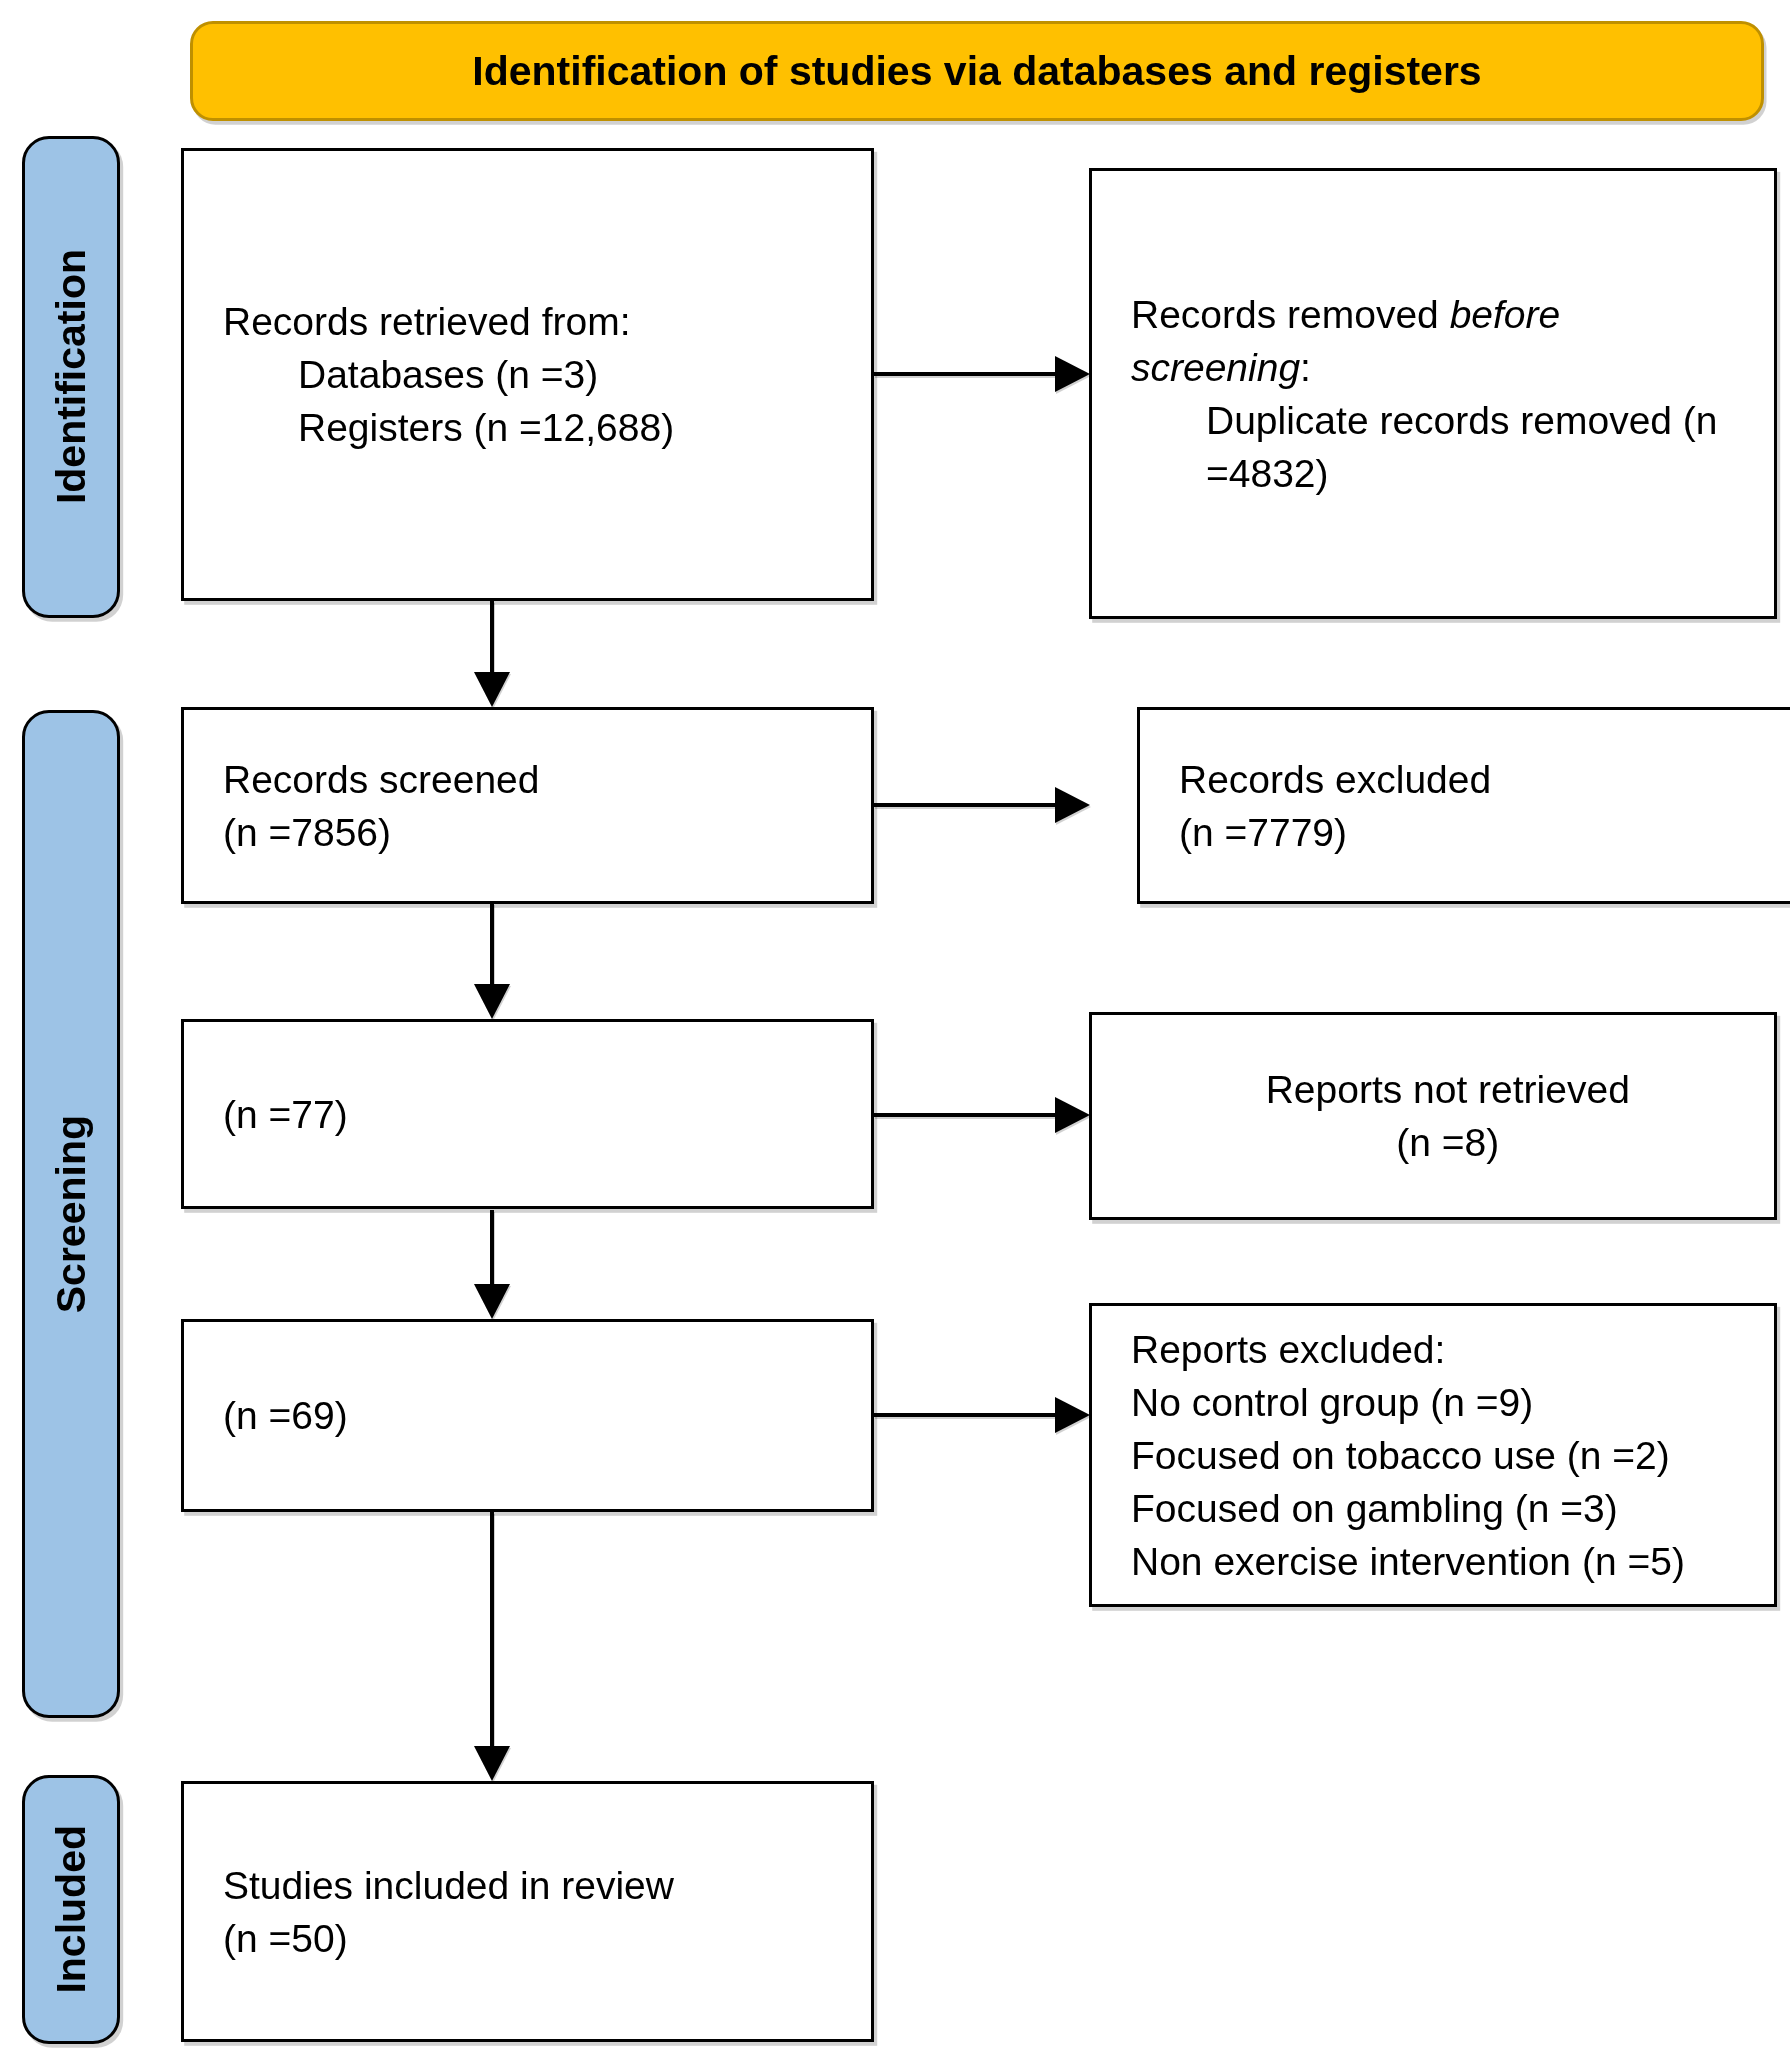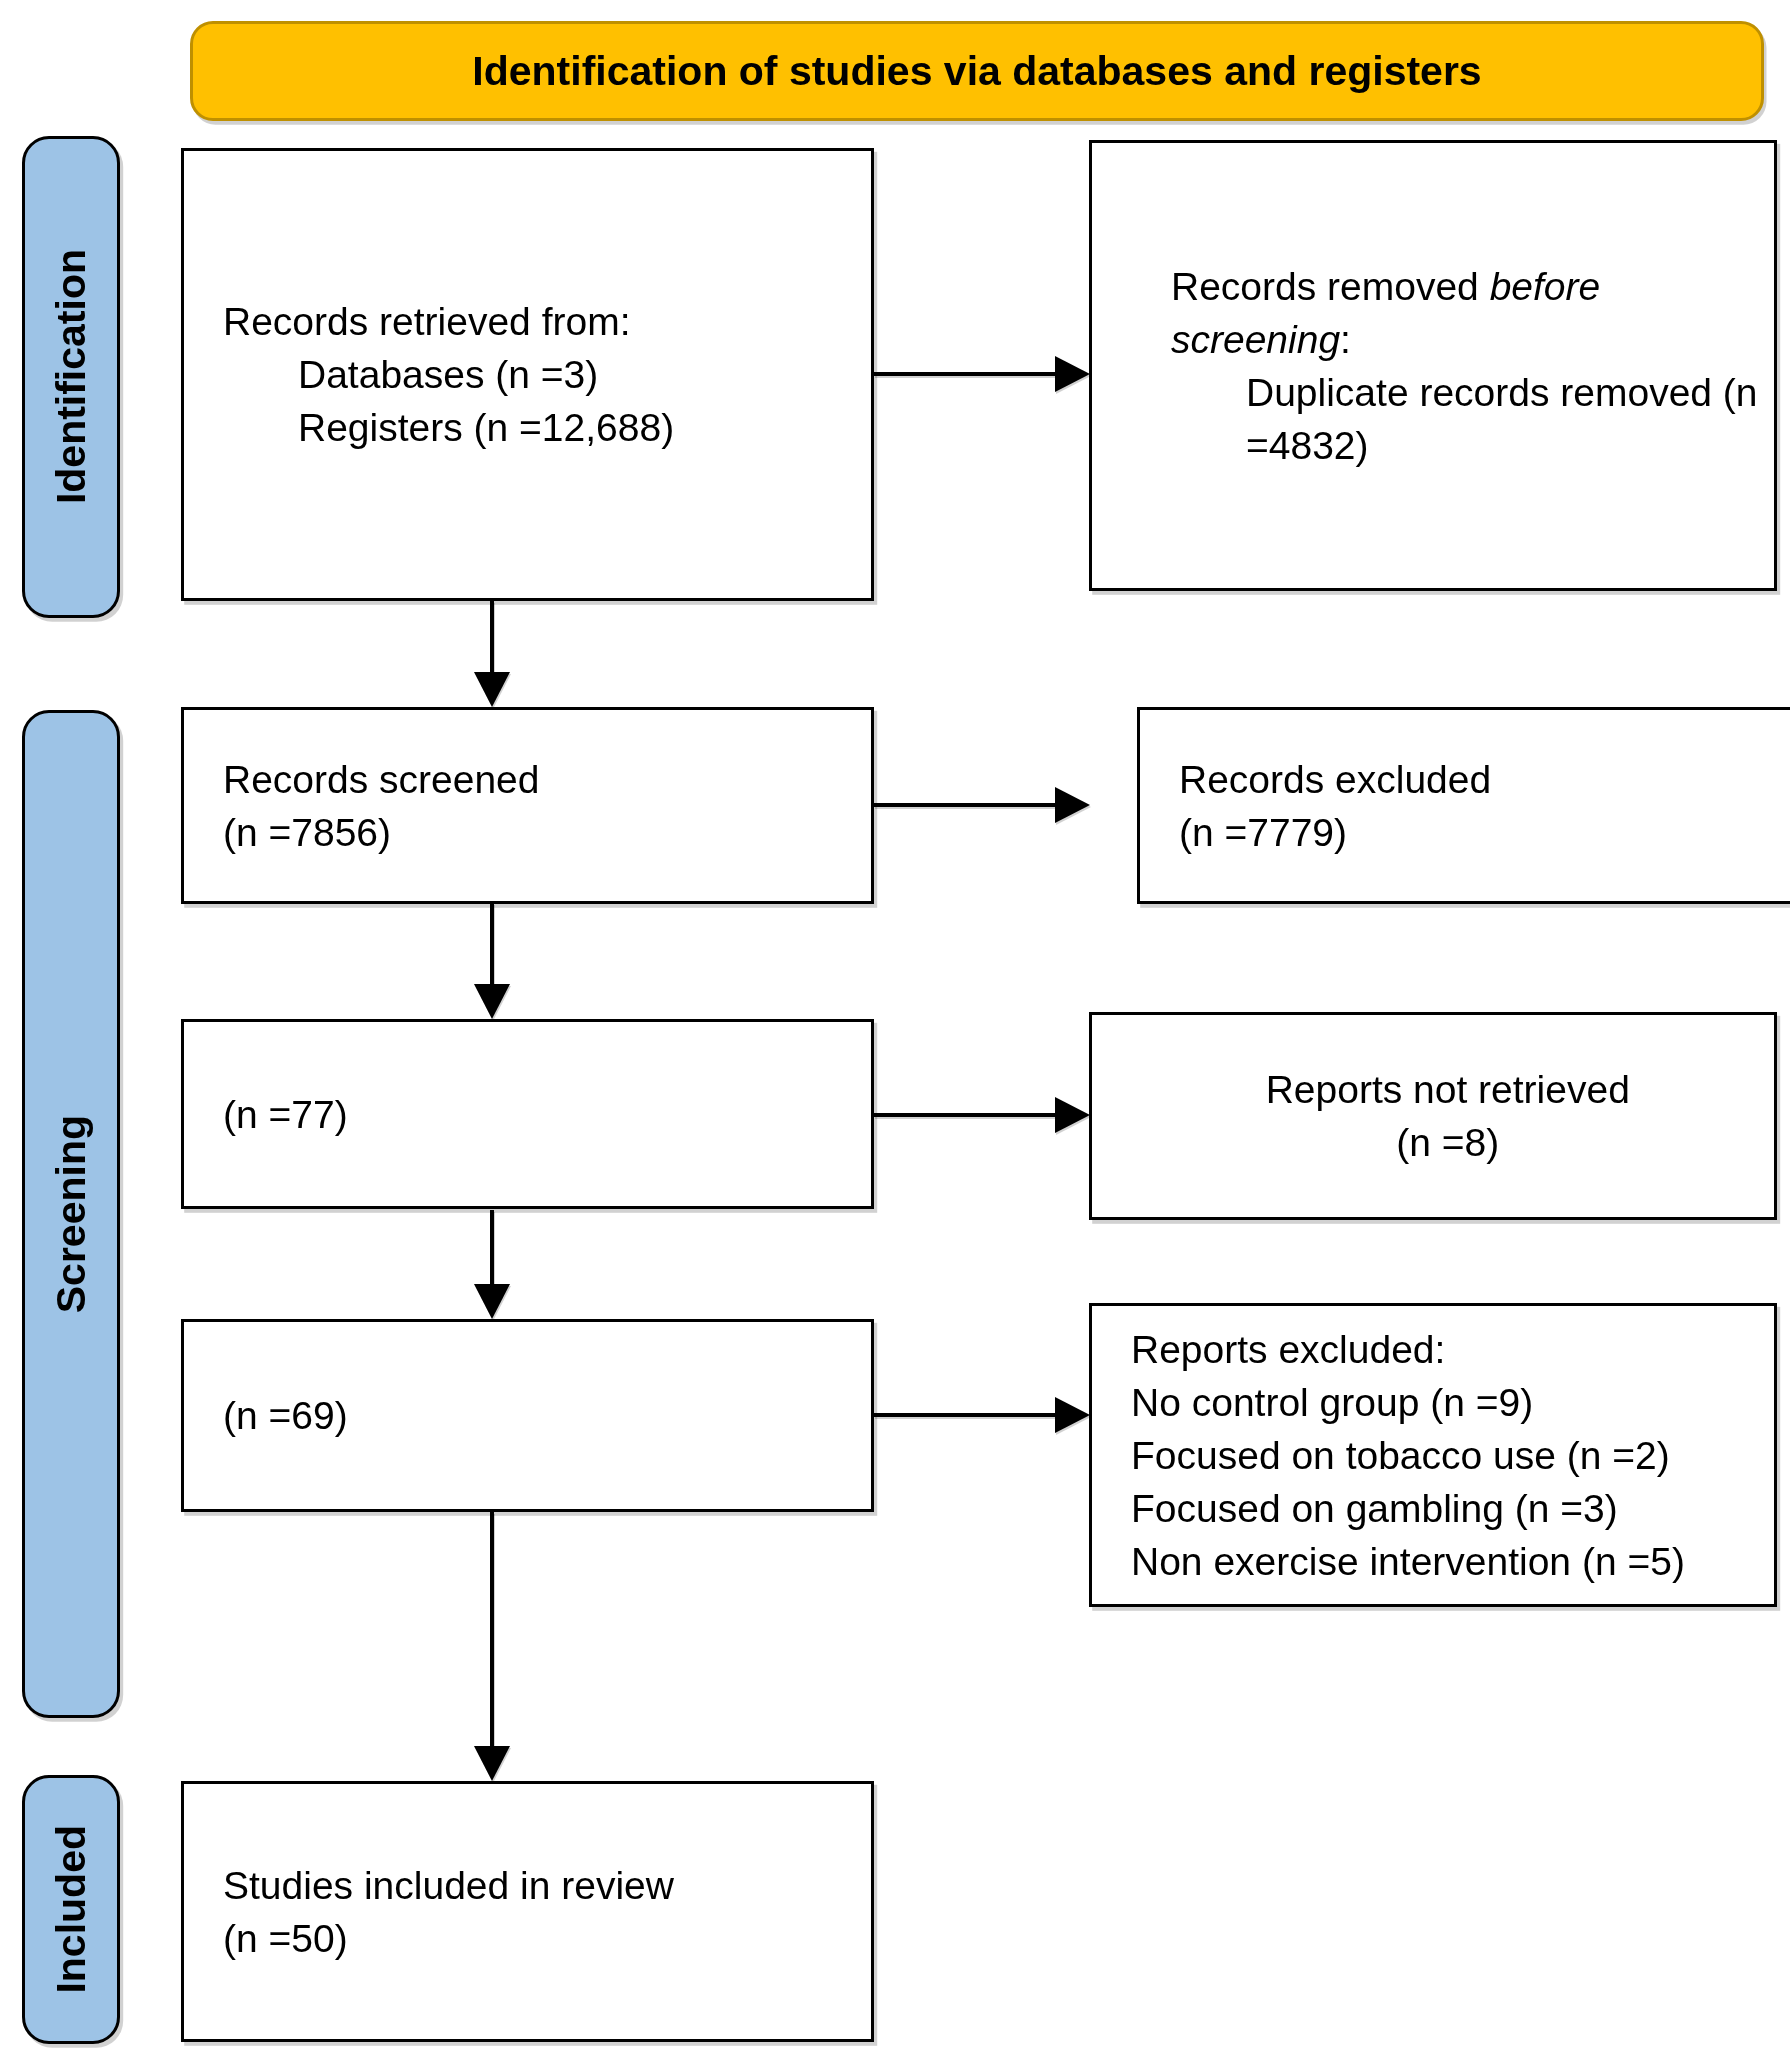--- a/index.html
+++ b/index.html
@@ -55,21 +55,21 @@
     box-sizing:border-box;
     display:flex;align-items:center;
     box-shadow:3.2px 3.8px 0 rgba(0,0,0,0.18);
   }
   .fbox .txt{width:100%;padding:0 9.5px 0 39px;font-size:39px;line-height:53px;}
   .fbox p{margin:0;}
   .indent{padding-left:75px;}
   .col-left{left:181px;width:693px;}
   .col-right{left:1089px;width:688px;}
   .b-identified{top:148px;height:453px;}
-  .b-removed{top:140px;height:451px;padding-left:40px;}
+  .b-removed{top:168px;height:451px;}
   .b-screened{top:707px;height:197px;}
   .b-excluded{top:707px;height:197px;margin-left:48px;}
   .b-sought{top:1019px;height:190px;}
   .b-notretrieved{top:1012px;height:208px;text-align:center;}
   .b-assessed{top:1319px;height:193px;}
   .b-reportsexcluded{top:1303px;height:304px;}
   .b-included{top:1781px;height:261px;align-items:center;}
   .wrapcap{max-width:539px;}
   
   .arrow-v{position:absolute;width:36px;filter:drop-shadow(1.9px 2.5px 0 rgba(0,0,0,0.18));}

